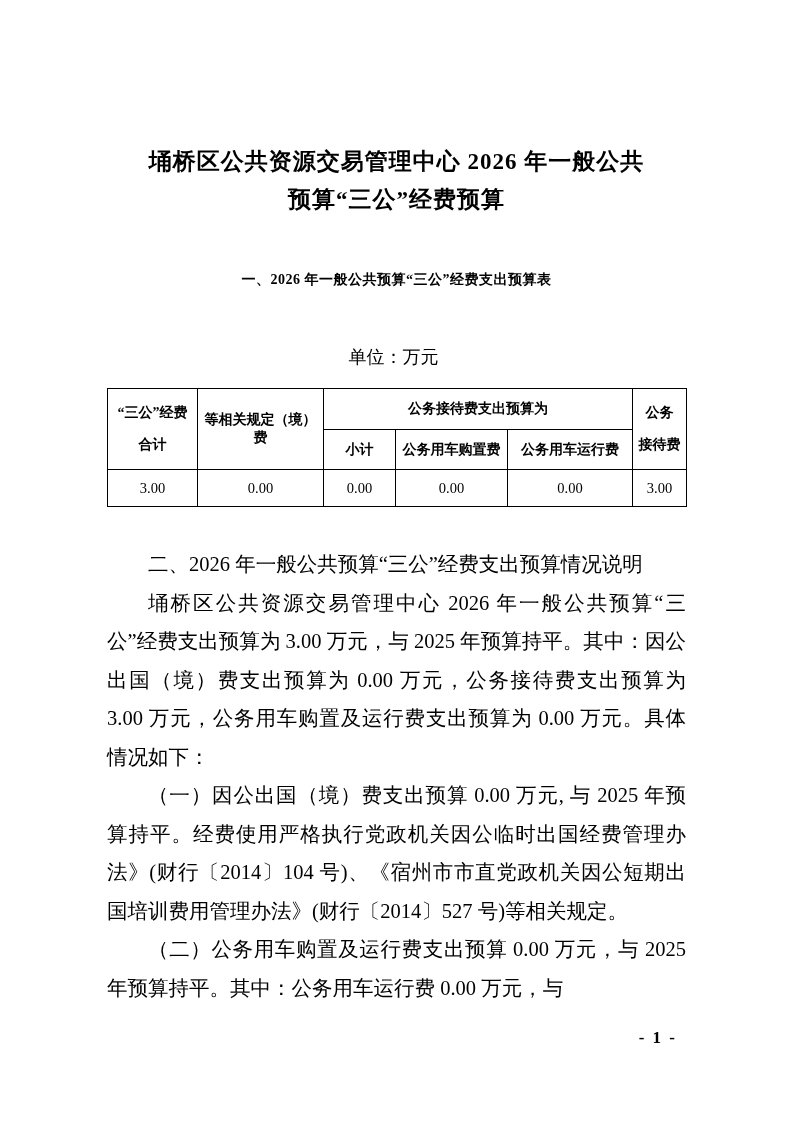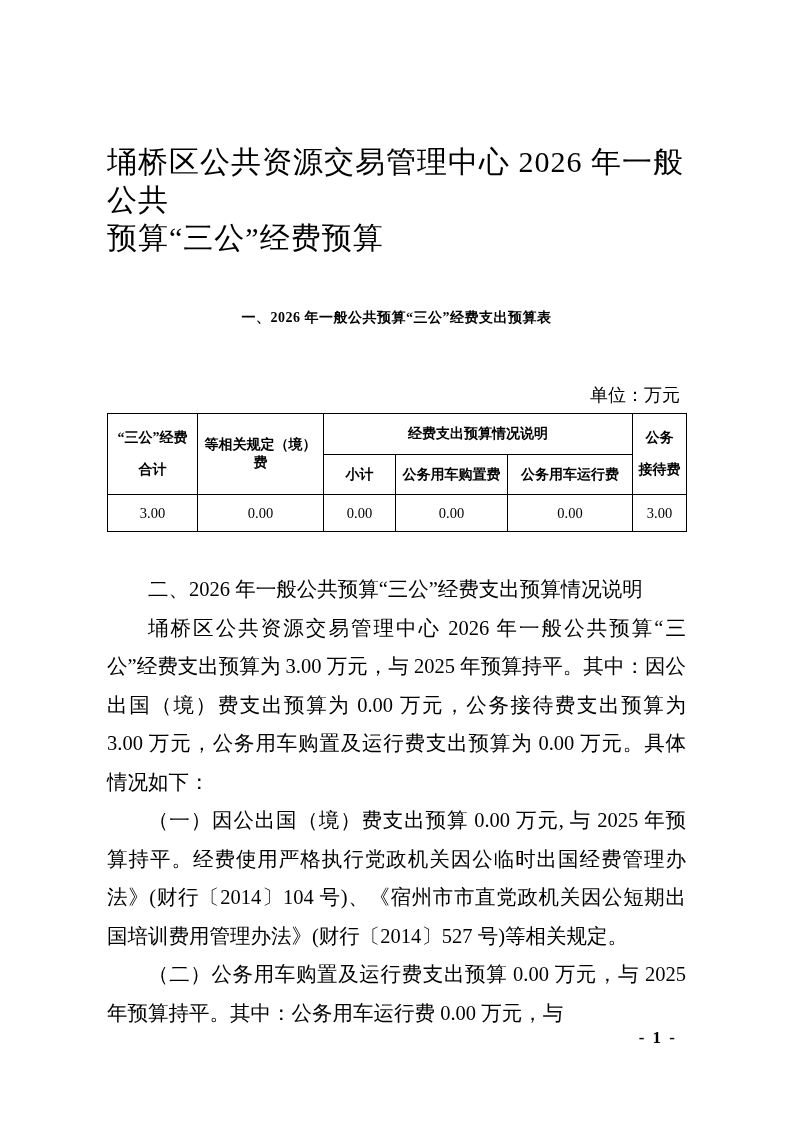--- a/index.html
+++ b/index.html
@@ -11,38 +11,38 @@
     margin: 0 auto;
     background: #ffffff;
     color: #000000;
     font-family: "Liberation Serif", "DejaVu Serif", serif;
     overflow: hidden;
   }
   .content {
     padding: 143px 107px 0 107px;
   }
   .doc-title {
-    text-align: left;
-    font-size: 30px;
-    font-weight: normal;
+    text-align: center;
+    font-size: 23px;
+    font-weight: bold;
     line-height: 38px;
     letter-spacing: 1px;
   }
   .doc-title .title-line { display: block; }
   .section1-heading {
     margin-top: 52px;
     text-align: center;
     font-size: 14px;
     font-weight: bold;
     letter-spacing: 0.5px;
   }
   .unit-label {
     margin-top: 56px;
-    margin-bottom: 6px;
-    text-align: right;
+    margin-bottom: 19px;
+    text-align: center;
     font-size: 18px;
     padding-right: 6px;
   }
   table.budget-table {
     width: 100%;
     border-collapse: collapse;
     table-layout: fixed;
     border-radius: 18px;
   }
   table.budget-table td {
@@ -106,21 +106,21 @@
       </colgroup>
       <tbody>
         <tr class="hdr-row-1">
           <td rowspan="2" class="hdr two-line">
             <div class="cell-stack">
               <div>“三公”经费</div>
               <div>合计</div>
             </div>
           </td>
           <td rowspan="2" class="hdr">等相关规定（境）费</td>
-          <td colspan="3" class="hdr">经费支出预算情况说明</td>
+          <td colspan="3" class="hdr">公务接待费支出预算为</td>
           <td rowspan="2" class="hdr two-line">
             <div class="cell-stack">
               <div>公务</div>
               <div>接待费</div>
             </div>
           </td>
         </tr>
         <tr class="hdr-row-2">
           <td class="hdr">小计</td>
           <td class="hdr">公务用车购置费</td>

